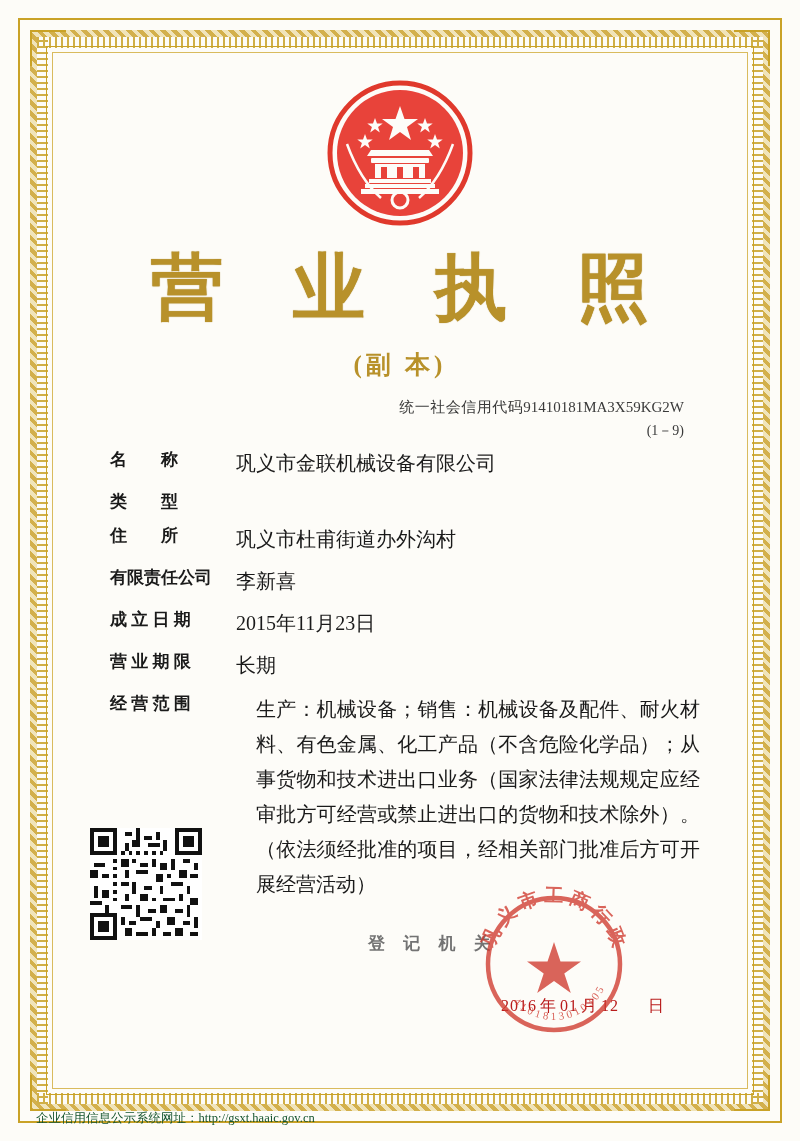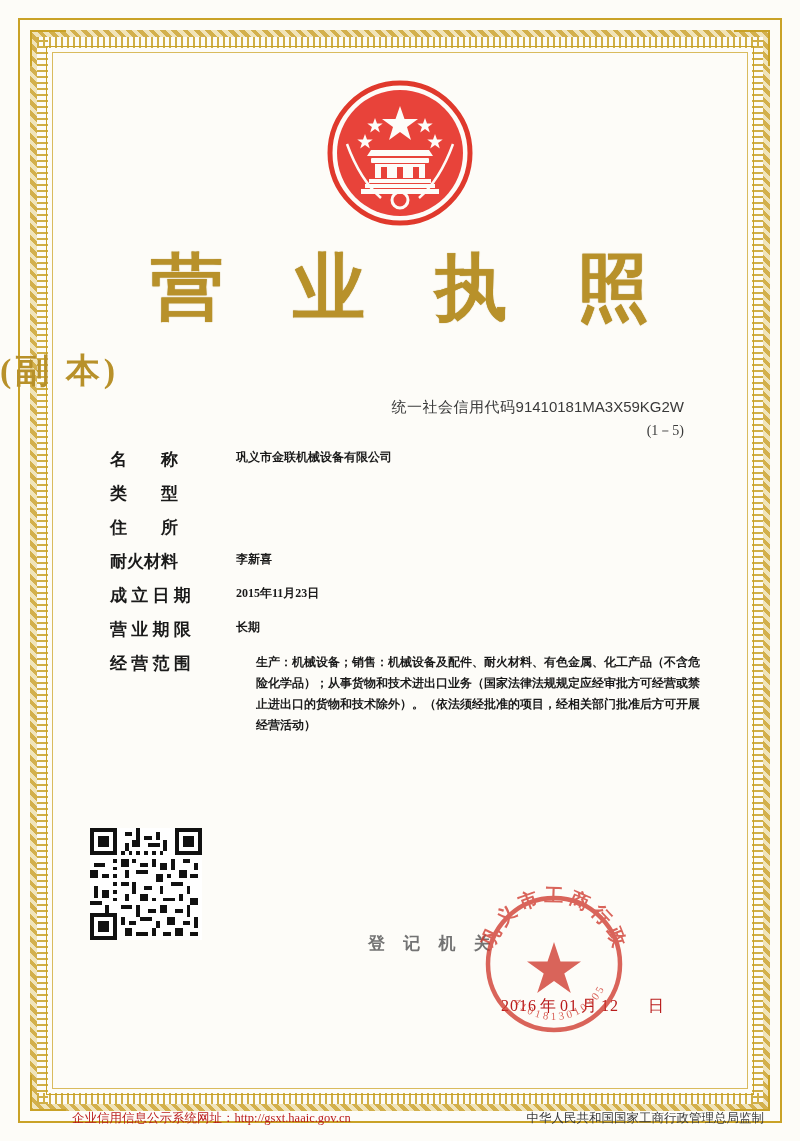--- a/index.html
+++ b/index.html
@@ -101,38 +101,39 @@
     letter-spacing: 26px;
     text-indent: 26px;
     color: #b8912a;
     text-shadow: 0 0 1px #a07c18;
   }
   .subtitle {
     position: absolute;
     top: 348px;
     left: 0;
     right: 0;
-    font-size: 34px;
+    text-align: center;
+    font-size: 25px;
     color: #b8912a;
     font-weight: bold;
     letter-spacing: 4px;
   }
 
   
   .credit-line {
     position: absolute;
     top: 398px;
     right: 116px;
     font-size: 15px;
     color: #3a3a3a;
     letter-spacing: .5px;
     white-space: nowrap;
   }
   .credit-line .code {
-    font-family: Liberation Sans, sans-serif;
+    font-family: Liberation Serif, serif;
     letter-spacing: 0;
   }
   .sheet-no {
     position: absolute;
     top: 422px;
     right: 116px;
     font-size: 14px;
     color: #3a3a3a;
   }
 
@@ -153,25 +154,24 @@
     flex: 0 0 126px;
     font-size: 17px;
     font-weight: bold;
     color: #1a1a1a;
     letter-spacing: 0;
     display: flex;
     justify-content: space-between;
     text-align: right;
   }
   .field-value {
-    font-size: 12px;
+    font-size: 20px;
     color: #1a1a1a;
     line-height: 1.55;
     flex: 1;
-    font-weight: bold;
   }
   .field-row.scope .field-value {
     text-align: justify;
     line-height: 1.75;
     margin-left: 20px;
   }
 
   
   .qr {
     position: absolute;
@@ -214,22 +214,21 @@
     opacity: .78;
     pointer-events: none;
   }
 
   
   .footer-left {
     position: absolute;
     left: 36px;
     bottom: 14px;
     font-size: 12.5px;
-    color: #b91c1c;
-    margin-left: 36px;
+    color: #14532d;
   }
   .footer-right {
     position: absolute;
     right: 36px;
     bottom: 14px;
     font-size: 12.5px;
     color: #3a3a3a;
   }
 </style>
 </head>
@@ -281,39 +280,40 @@
       <circle cx="75" cy="122" r="8" fill="none" stroke="#fdfcf8" stroke-width="3"></circle>
     </svg>
   </div>
 
   <div class="title">营 业 执 照</div>
   <div class="subtitle">(副  本)</div>
 
   <div class="credit-line">
     <span>统一社会信用代码</span><span class="code">91410181MA3X59KG2W</span>
   </div>
-  <div class="sheet-no">(1－5)</div>
+  <div class="sheet-no">(1－9)</div>
 
   <div class="fields">
 
     <div class="field-row">
       <div class="field-label">名　　称</div>
       <div class="field-value">巩义市金联机械设备有限公司</div>
     </div>
 
     <div class="field-row">
       <div class="field-label">类　　型</div>
     </div>
 
     <div class="field-row">
       <div class="field-label">住　　所</div>
-    </div>
-
-    <div class="field-row">
-      <div class="field-label">耐火材料</div>
+      <div class="field-value">巩义市杜甫街道办外沟村</div>
+    </div>
+
+    <div class="field-row">
+      <div class="field-label">有限责任公司</div>
       <div class="field-value">李新喜</div>
     </div>
 
 
     <div class="field-row">
       <div class="field-label">成 立 日 期</div>
       <div class="field-value">2015年11月23日</div>
     </div>
 
     <div class="field-row">
@@ -446,15 +446,14 @@
         <textPath href="#sealArcTxt" startOffset="8%">巩义市工商行政管理局</textPath>
       </text>
       <text font-family="'Liberation Serif', serif" font-size="11" fill="#d03a2f" letter-spacing="3">
         <textPath href="#sealArcBot" startOffset="24%">4101813010305</textPath>
       </text>
       <polygon points="84,62 90.5,81.5 111,81.5 94.3,93.5 100.8,113 84,101 67.2,113 73.7,93.5 57,81.5 77.5,81.5" fill="#d03a2f"></polygon>
     </svg>
   </div>
 
   <div class="footer-left">企业信用信息公示系统网址：http://gsxt.haaic.gov.cn</div>
-  <div class="footer-right">中华人民共和国国家工商行政管理总局监制</div>
 
 </div>
 
 </body></html>

